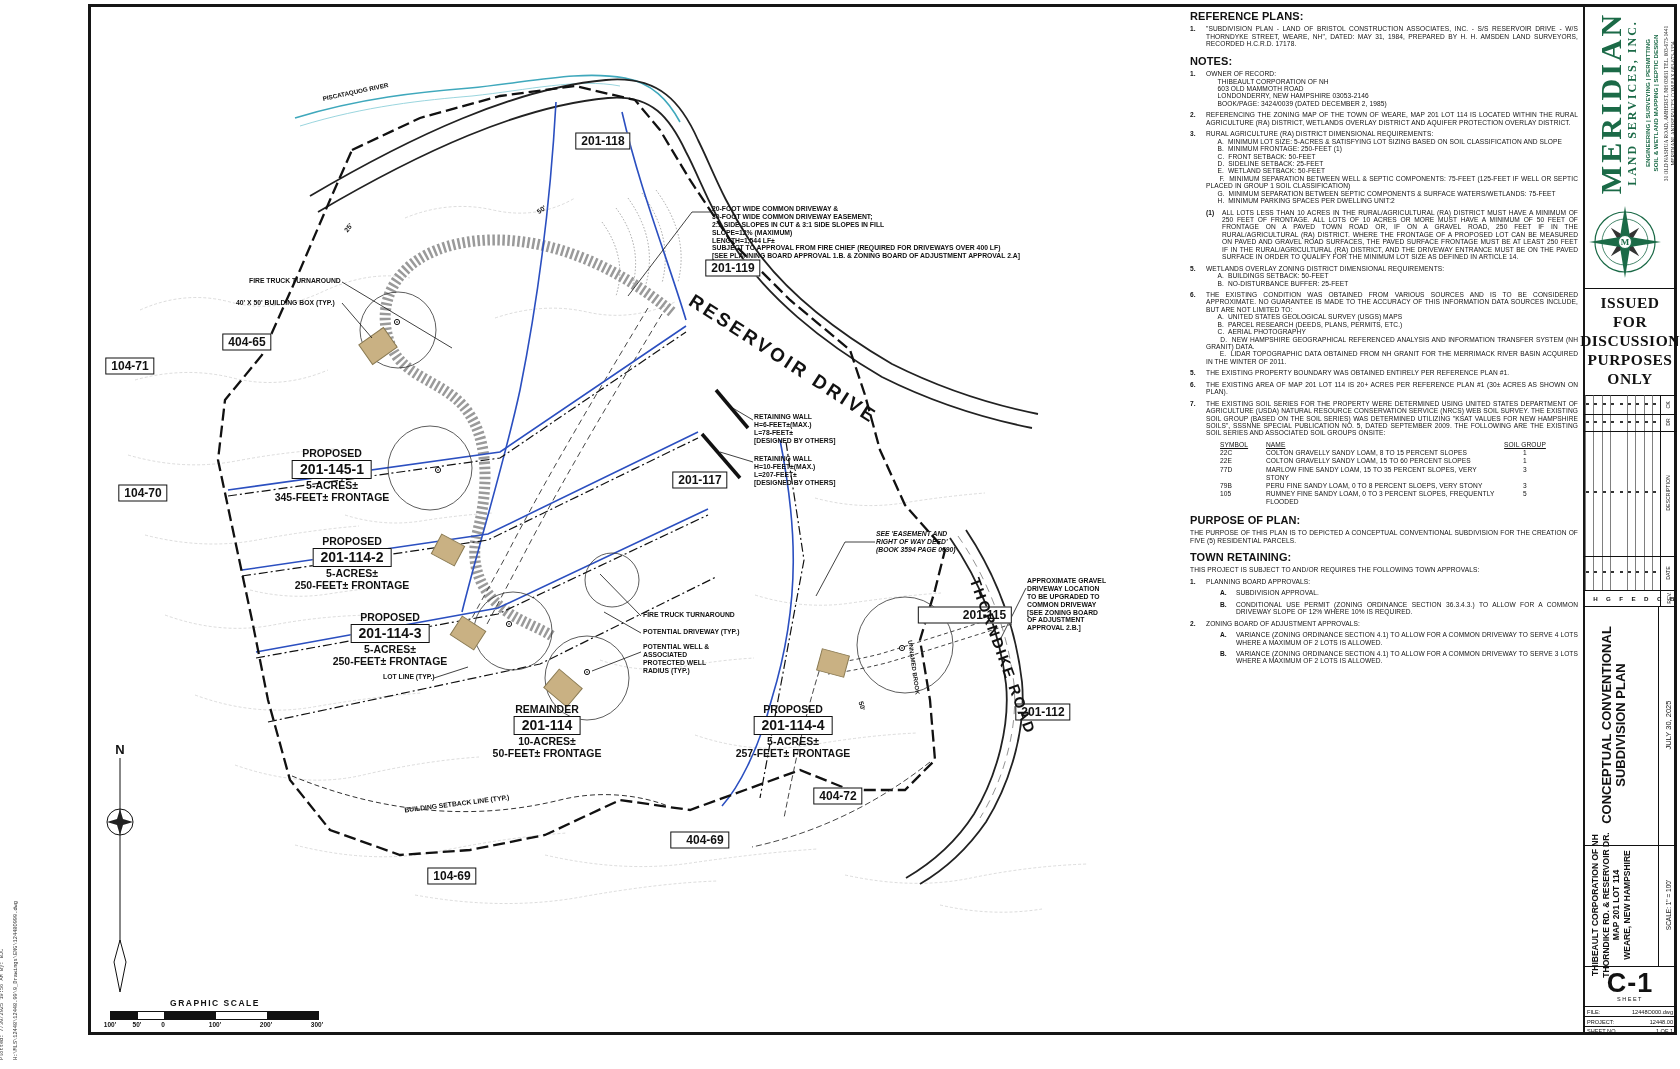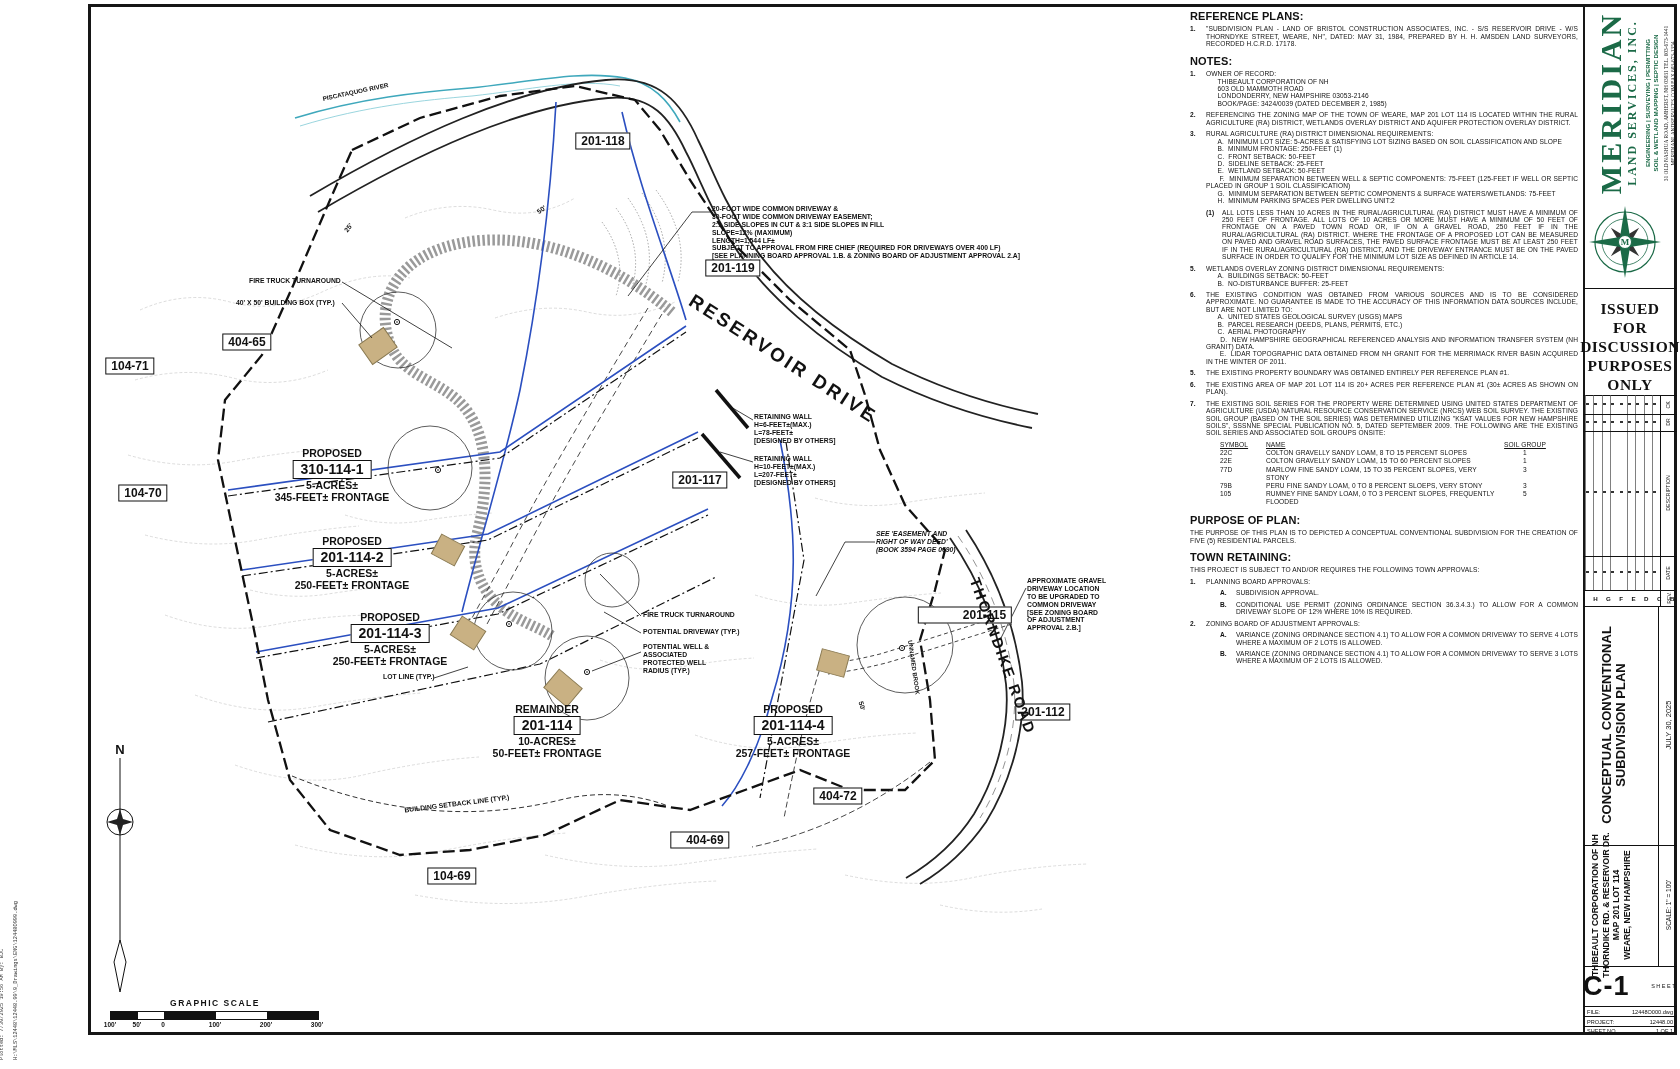--- a/index.html
+++ b/index.html
@@ -196,21 +196,21 @@
   <div class="pbox" style="left:143px;top:493px;">104-70</div>
   <div class="pbox" style="left:700px;top:480px;text-align:center;">201-117</div>
   <div class="pbox" style="left:965px;top:615px;padding-left:44px;">201-115</div>
   <div class="pbox" style="left:1043px;top:712px;">201-112</div>
   <div class="pbox" style="left:838px;top:796px;">404-72</div>
   <div class="pbox" style="left:700px;top:840px;padding-left:15px;">404-69</div>
   <div class="pbox" style="left:452px;top:876px;">104-69</div>
 
   <div class="lot" style="left:332px;top:447px;">
     <div class="st">PROPOSED</div>
-    <div><span class="id">310-114-1</span></div>
+    <div><span class="id">201-145-1</span></div>
     <div class="ar">5-ACRES±</div>
     <div class="fr">345-FEET± FRONTAGE</div>
   </div>
   <div class="lot" style="left:352px;top:535px;">
     <div class="st">PROPOSED</div>
     <div><span class="id">201-114-2</span></div>
     <div class="ar">5-ACRES±</div>
     <div class="fr">250-FEET± FRONTAGE</div>
   </div>
   <div class="lot" style="left:390px;top:611px;">
@@ -436,21 +436,21 @@
 <svg class="abs" width="78" height="78" viewBox="-39 -39 78 78" style="left:1586px;top:203px;">
   <circle r="30" fill="none" stroke="#1b6a47" stroke-width="1.2"></circle>
   <circle r="23" fill="none" stroke="#1b6a47" stroke-width="0.8"></circle>
   <polygon points="0,-20 4,-4 20,0 4,4 0,20 -4,4 -20,0 -4,-4" fill="#333" transform="rotate(45)"></polygon>
   <polygon points="0,-36 5,-5 36,0 5,5 0,36 -5,5 -36,0 -5,-5" fill="#1b6a47"></polygon>
   <circle r="6.5" fill="#fff" stroke="#1b6a47" stroke-width="1"></circle>
   <text y="3" text-anchor="middle" font-family="Liberation Serif,serif" font-size="9" font-weight="bold" fill="#1b6a47">M</text>
 </svg>
 
 <div class="tbline" style="top:288px;"></div>
-<div class="abs" style="left:1583px;top:288px;width:94px;height:107px;display:flex;align-items:flex-end;justify-content:center;">
+<div class="abs" style="left:1583px;top:288px;width:94px;height:107px;display:flex;align-items:center;justify-content:center;">
   <div style="white-space:pre-line;text-align:center;font:bold 15.5px/1.22 'Liberation Serif',serif;letter-spacing:.5px;">ISSUED
 FOR
 DISCUSSION
 PURPOSES
 ONLY</div>
 </div>
 <div class="tbline" style="top:395px;"></div>
 
 <div class="abs" style="left:1583px;top:395px;width:94px;height:211px;">
   <div class="abs" style="left:2px;top:0;width:75px;height:195px;background:repeating-linear-gradient(90deg,#555 0 0.8px,transparent 0.8px 8.4px);opacity:.75;"></div>
@@ -479,21 +479,21 @@
 <div class="tbline" style="top:845px;"></div>
 
 <div class="v" style="left:1552px;top:882px;width:118px;height:46px;font:bold 8.5px/10.5px 'Liberation Sans',sans-serif;white-space:pre;">THIBEAULT CORPORATION OF NH
 THORNDIKE RD. &amp; RESERVOIR DR.
 MAP 201 LOT 114
 WEARE, NEW HAMPSHIRE</div>
 <div class="abs" style="left:1658px;top:845px;height:121px;border-left:1px solid #111;"></div>
 <div class="v" style="left:1609px;top:900px;width:118px;height:10px;font:6.5px 'Liberation Sans',sans-serif;">SCALE: 1" = 100'</div>
 <div class="tbline" style="top:966px;"></div>
 
-<div class="abs" style="left:1583px;top:966px;width:94px;height:40px;display:flex;flex-direction:row;align-items:center;justify-content:space-between;">
+<div class="abs" style="left:1583px;top:966px;width:94px;height:40px;display:flex;flex-direction:column;align-items:center;justify-content:center;">
   <div style="font:bold 27px/26px 'Liberation Sans',sans-serif;letter-spacing:1px;">C-1</div>
   <div style="font:5.5px 'Liberation Sans',sans-serif;letter-spacing:1.5px;">SHEET</div>
 </div>
 <div class="abs" style="left:1583px;top:1006px;width:94px;height:10px;border-top:1.5px solid #111;display:flex;justify-content:space-between;align-items:center;padding:0 4px;box-sizing:border-box;font:5.6px 'Liberation Sans',sans-serif;">
   <span>FILE:</span>
   <span>12448O000.dwg</span>
 </div>
 <div class="abs" style="left:1583px;top:1016px;width:94px;height:10px;border-top:1px solid #111;display:flex;justify-content:space-between;align-items:center;padding:0 4px;box-sizing:border-box;font:5.6px 'Liberation Sans',sans-serif;">
   <span>PROJECT:</span>
   <span>12448.00</span>

